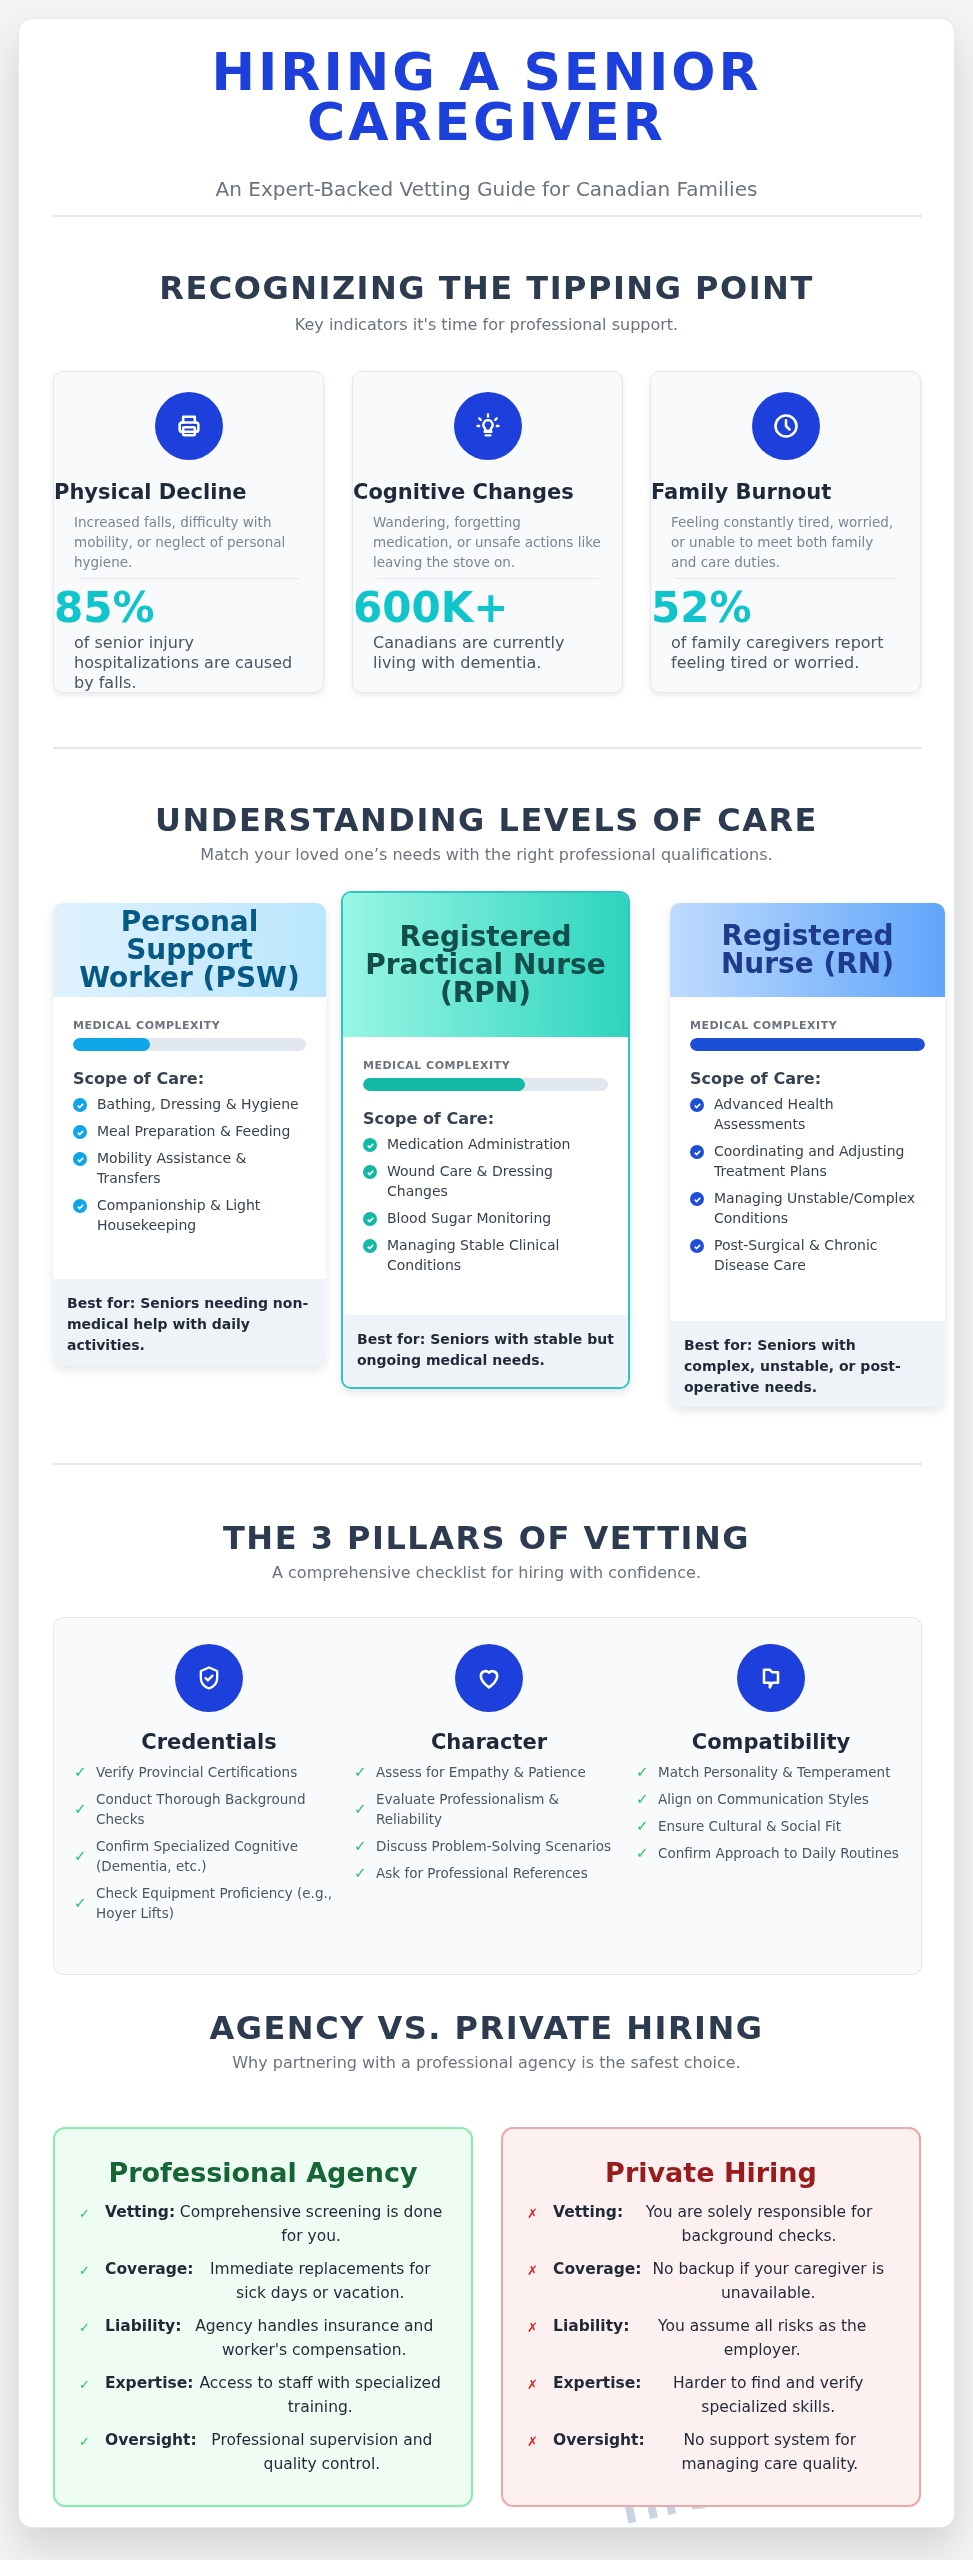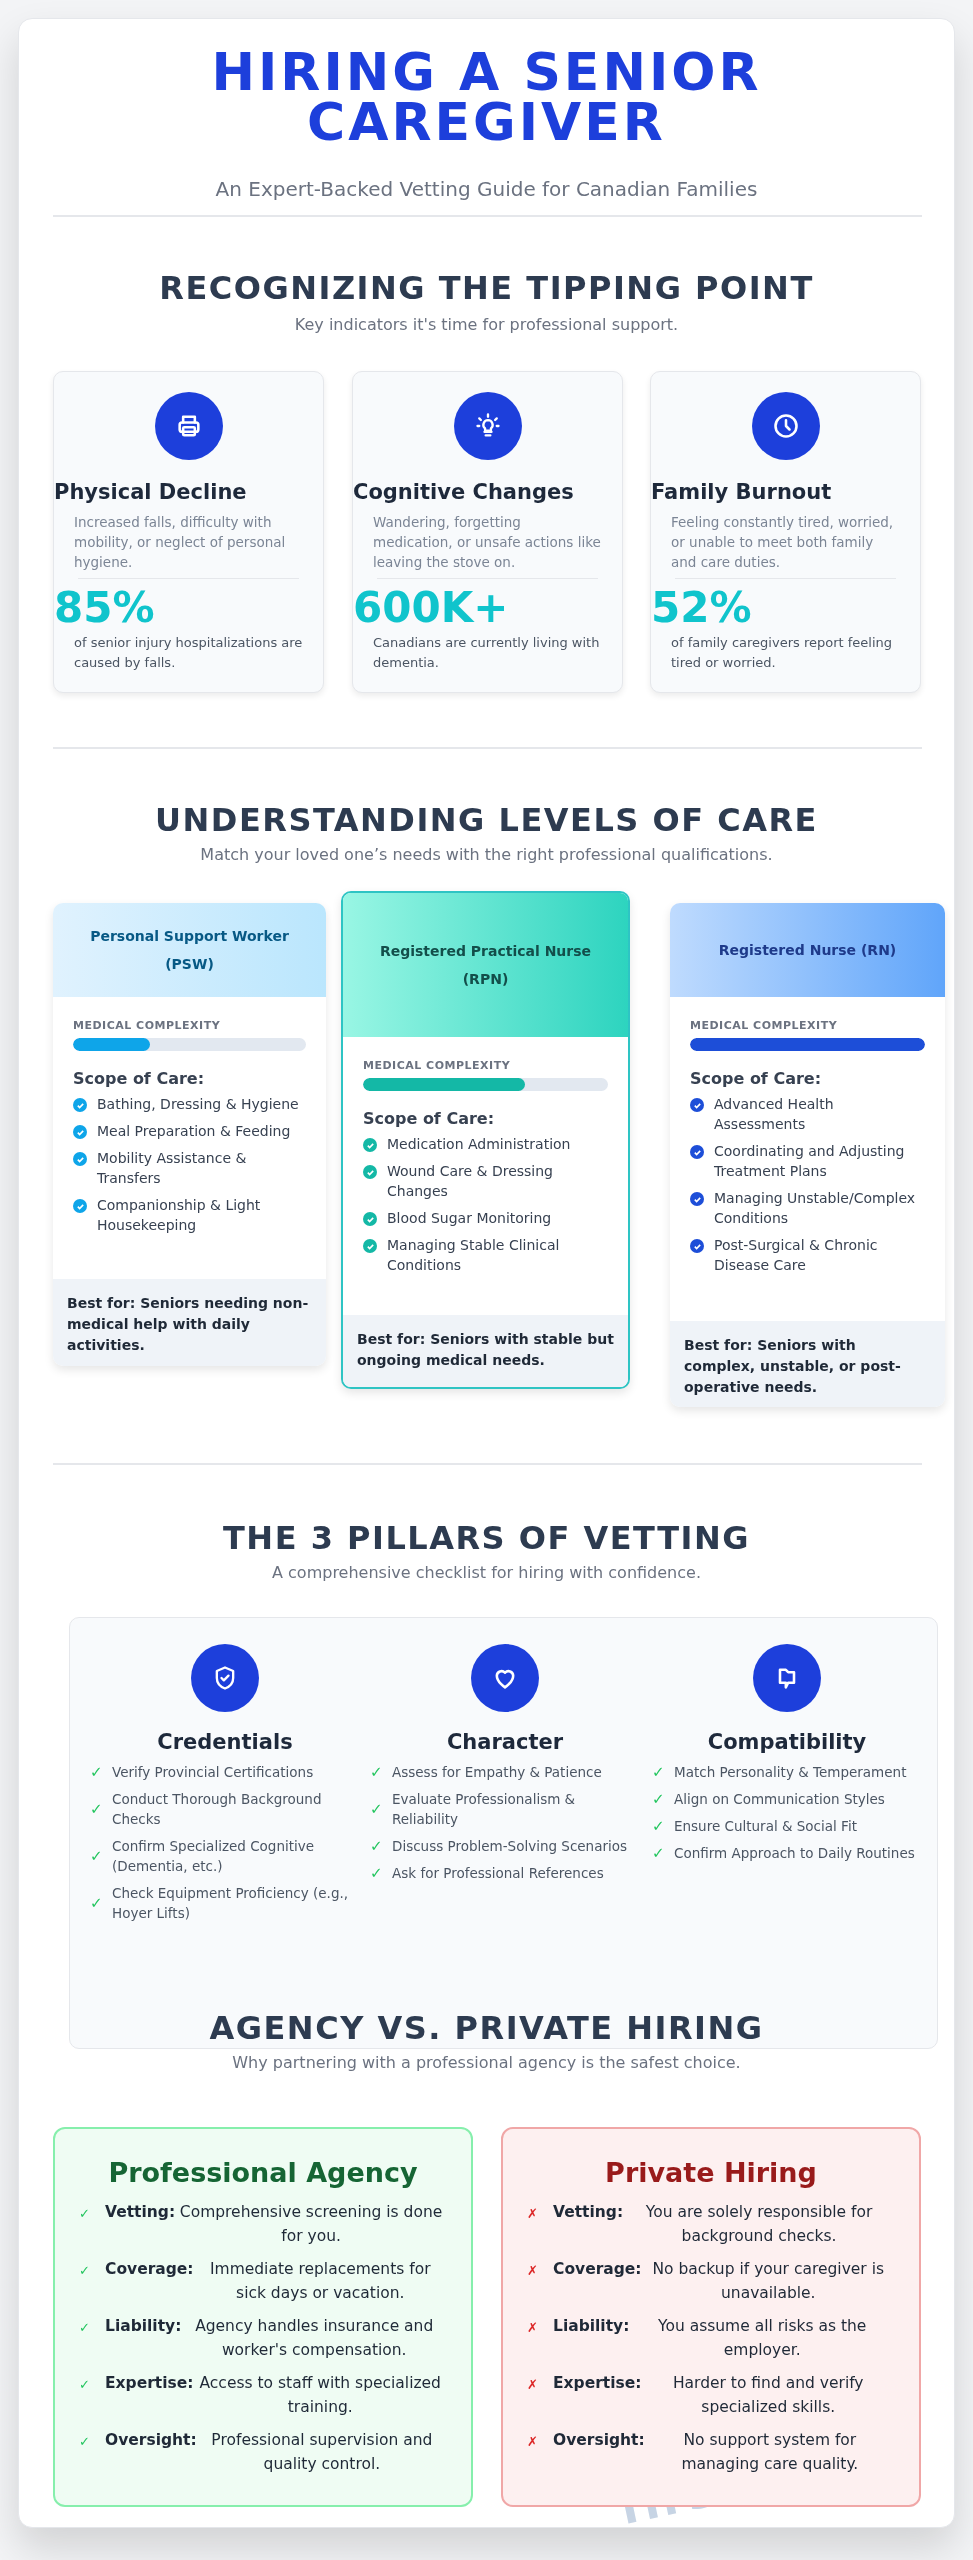--- a/index.html
+++ b/index.html
@@ -61,34 +61,34 @@
     width: 68px; height: 68px; border-radius: 50%;
     background: #1d3fdb;
     display: flex; align-items: center; justify-content: center;
     margin: 20px auto 0;
   }
   .icon-circle svg { width: 28px; height: 28px; }
   .tip-title { margin-top: 20px; font-size: 21px; font-weight: bold; color: #1e293b; }
   .tip-desc { margin: 8px 20px 0; font-size: 13.5px; line-height: 20px; color: #7b8595; min-height: 60px; }
   .tip-rule { margin: 6px 24px 0; height: 1px; background: #e5e7eb; }
   .tip-stat { margin-top: 6px; font-size: 42px; font-weight: bold; color: #10c4cc; line-height: 46px; }
-  .tip-stat-desc { margin: 2px 20px 0; font-size: 13px; line-height: 20px; color: #4b5563; }
+  .tip-stat-desc { margin: 2px 20px 0; font-size: 16px; line-height: 20px; color: #4b5563; }
 
   
   .care-card {
     position: absolute; width: 273px;
     background: #ffffff;
     border-radius: 10px;
     box-shadow: 0 4px 10px rgba(0,0,0,0.10);
     overflow: hidden;
   }
   .care-card.featured { border: 2px solid #2ec4c4; }
   .care-head {
     display: flex; align-items: center; justify-content: center;
-    text-align: center; font-weight: bold; font-size: 14px; line-height: 28px;
+    text-align: center; font-weight: bold; font-size: 28px; line-height: 28px;
     padding: 0 16px;
   }
   .care-body { padding: 22px 20px 0 20px; }
   .mc-label { font-size: 11px; font-weight: bold; color: #6b7280; letter-spacing: 0.5px; }
   .mc-track { margin-top: 6px; height: 13px; border-radius: 7px; background: #e2e8f0; overflow: hidden; }
   .mc-fill { height: 100%; border-radius: 7px; }
   .scope-title { margin-top: 18px; font-size: 16px; font-weight: bold; color: #374151; }
   .scope-list { list-style: none; margin-top: 6px; }
   .scope-list li { display: flex; align-items: flex-start; font-size: 14px; line-height: 20px; color: #374151; margin-bottom: 7px; }
   .scope-check {
@@ -98,21 +98,21 @@
   .scope-check svg { width: 9px; height: 9px; }
   .best-for {
     position: absolute; left: 0; bottom: 0; width: 100%;
     background: #eff3f8;
     padding: 14px 14px;
     font-size: 14px; font-weight: bold; line-height: 21px; color: #1f2937;
   }
 
   
   .pillars-box {
-    position: absolute; left: 50px; top: 1598px; width: 869px; height: 432px;
+    position: absolute; left: 34px; top: 1598px; width: 869px; height: 358px;
     background: #f8fafc; border: 1px solid #e5e7eb; border-radius: 10px; padding-left: 15px;
   }
   .pillar { position: absolute; top: 0; width: 270px; text-align: center; }
   .pillar .icon-circle { margin-top: 26px; }
   .pillar-title { margin-top: 18px; font-size: 21px; font-weight: bold; color: #1e293b; }
   .pillar-list { list-style: none; margin-top: 8px; text-align: left; }
   .pillar-list li { display: flex; align-items: center; font-size: 13.5px; line-height: 20px; color: #4b5563; margin-bottom: 7px; }
   .pillar-check { flex: 0 0 auto; color: #22c55e; font-size: 15px; margin-right: 8px; width: 14px; }
 
   

